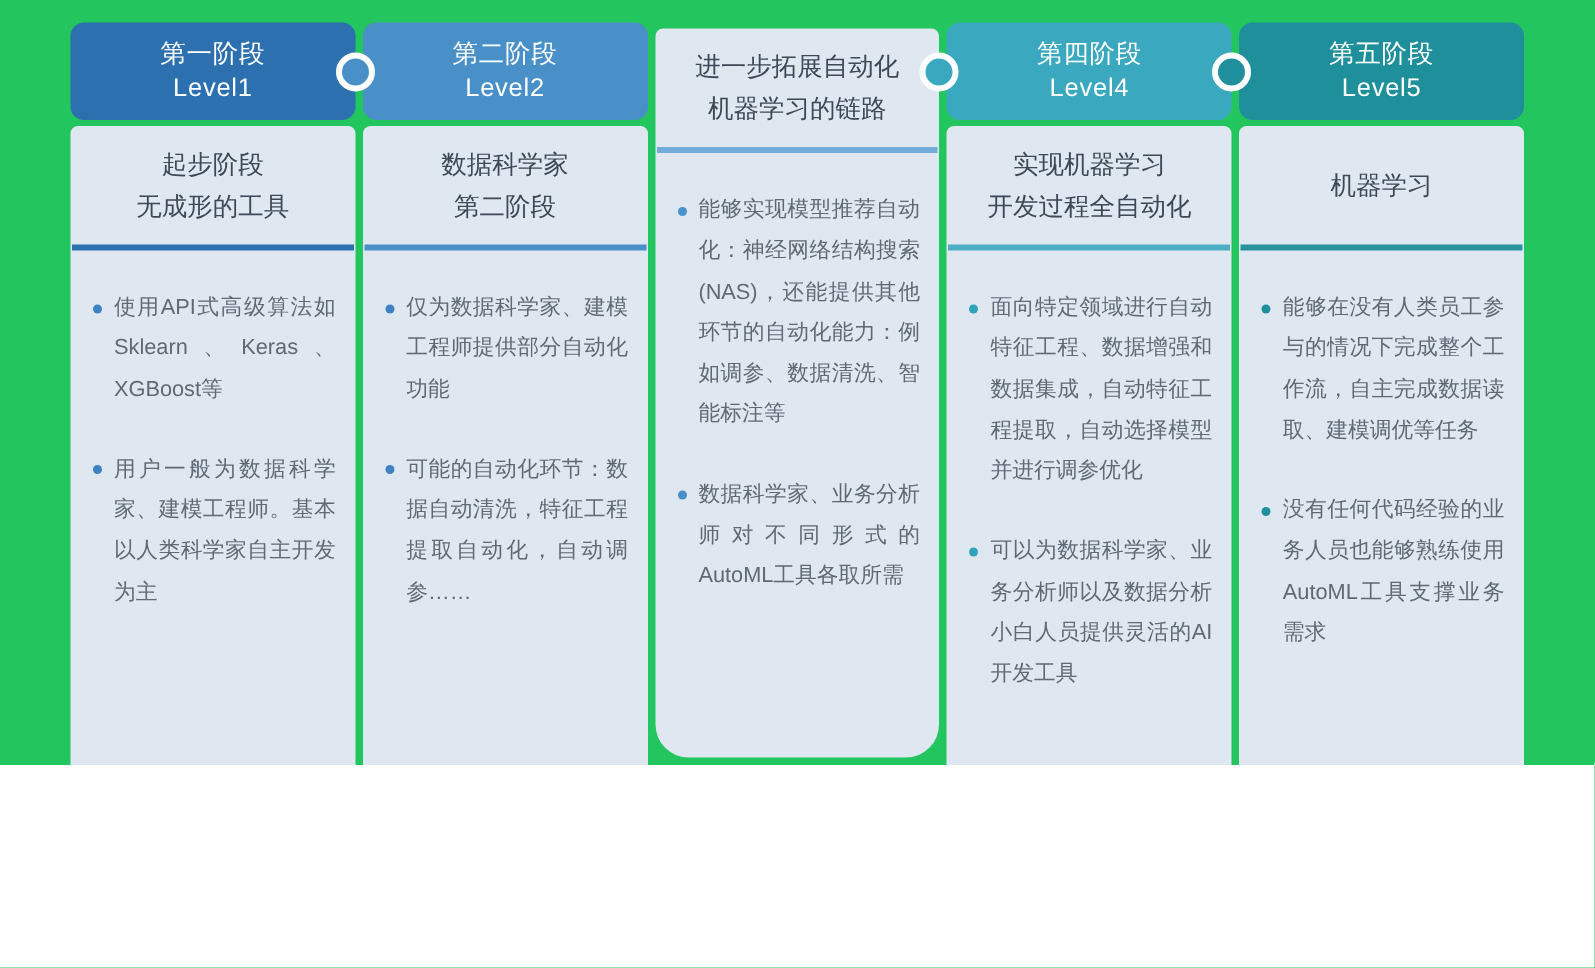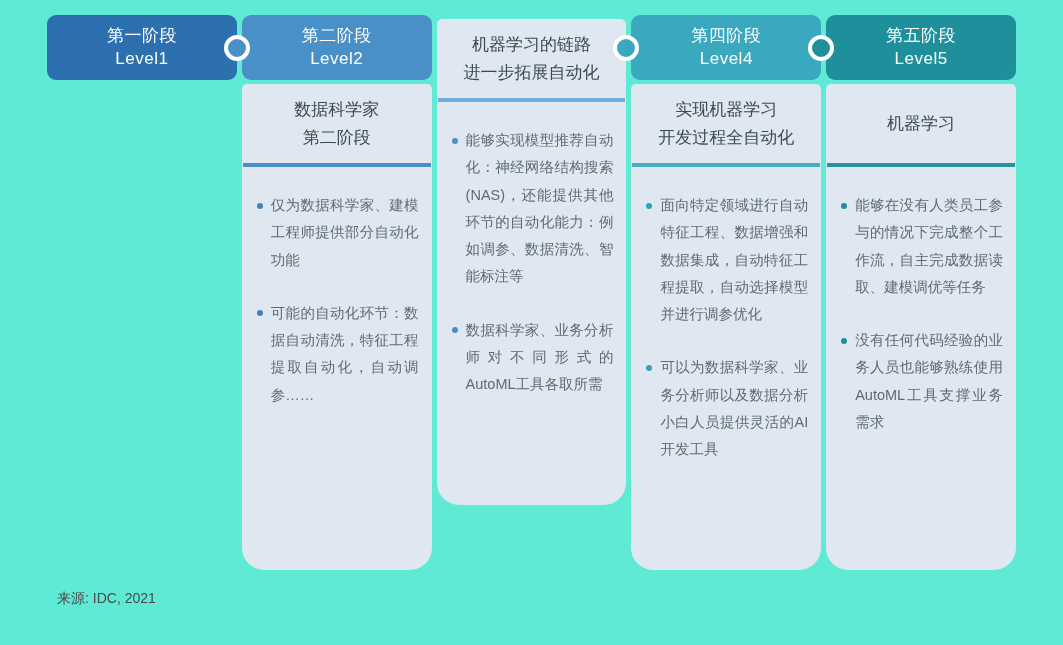--- a/index.html
+++ b/index.html
@@ -1,20 +1,20 @@
 <!DOCTYPE html>
 <html><head>
 <meta charset="utf-8">
 <style>
   html, body { margin: 0; padding: 0; background: #ffffff; }
   .wrap {
     position: relative;
     width: 1063px;
-    height: 645px;
-    background: #5eead4;
+    height: 510px;
+    background: #22c55e;
     font-family: "Liberation Sans", "DejaVu Sans", sans-serif;
     box-sizing: border-box;
     padding: 15px 47px 0 47px;
     overflow: hidden;
   }
   .columns {
     display: flex;
     gap: 5px;
   }
   .column {
@@ -112,20 +112,31 @@
 <body>
 
 <div class="wrap">
   <div class="columns">
 
     <div class="column" style="--c-header: #2C70AF; --c-line: #2C70AF; --c-bullet: #3E82C4;">
       <div class="stage-header">
         <div>第一阶段</div>
         <div>Level1</div>
       </div>
+      <div class="stage-card">
+        <div class="subtitle">
+          <div>起步阶段</div>
+          <div>无成形的工具</div>
+        </div>
+        <div class="divider"></div>
+        <ul class="bullets">
+          <li>使用API式高级算法如Sklearn、Keras、XGBoost等</li>
+          <li>用户一般为数据科学家、建模工程师。基本以人类科学家自主开发为主</li>
+        </ul>
+      </div>
     </div>
 
     <div class="column has-knob" style="--c-header: #4A90C8; --c-line: #4A90C8; --c-bullet: #3E82C4;">
       <div class="stage-header">
         <div>第二阶段</div>
         <div>Level2</div>
       </div>
       <div class="stage-card">
         <div class="subtitle">
           <div>数据科学家</div>
@@ -135,22 +146,22 @@
         <ul class="bullets">
           <li>仅为数据科学家、建模工程师提供部分自动化功能</li>
           <li>可能的自动化环节：数据自动清洗，特征工程提取自动化，自动调参……</li>
         </ul>
       </div>
     </div>
 
     <div class="column has-knob" style="--c-header: #3D8FAE; --c-line: #73ACD8; --c-bullet: #4A90C8;">
       <div class="stage-card">
         <div class="subtitle">
+          <div>进一步拓展自动化</div>
           <div>机器学习的链路</div>
-          <div>进一步拓展自动化</div>
         </div>
         <div class="divider"></div>
         <ul class="bullets">
           <li>能够实现模型推荐自动化：神经网络结构搜索(NAS)，还能提供其他环节的自动化能力：例如调参、数据清洗、智能标注等</li>
           <li>数据科学家、业务分析师对不同形式的AutoML工具各取所需</li>
         </ul>
       </div>
     </div>
 
     <div class="column has-knob" style="--c-header: #3AA8BF; --c-line: #4BAEC4; --c-bullet: #2FA3B8;">

